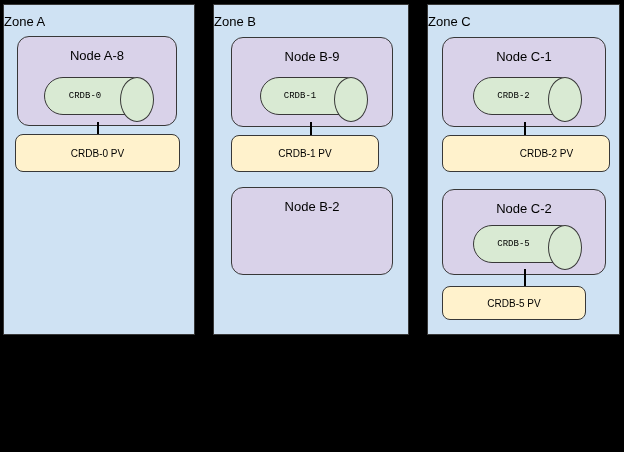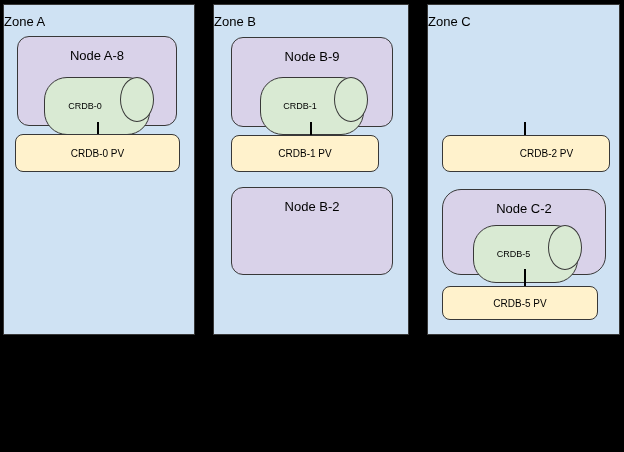--- a/index.html
+++ b/index.html
@@ -39,30 +39,31 @@
   .node-title {
     position: absolute; top: 11px; left: 0; right: 0;
     text-align: center;
     font-size: 13px; line-height: 15px;
   }
 
   .node-a1 { left: 13px; top: 31px;  width: 160px; height: 90px; }
   .node-b1 { left: 17px; top: 32px;  width: 162px; height: 90px; }
   .node-b2 { left: 17px; top: 182px; width: 162px; height: 88px; }
   .node-c1 { left: 14px; top: 32px;  width: 164px; height: 90px; }
-  .node-c2 { left: 14px; top: 184px; width: 164px; height: 86px; border-radius: 19px; }
+  .node-c2 { left: 14px; top: 184px; width: 164px; height: 86px; }
 
   
   .pod {
     position: absolute;
-    width: 105px; height: 58px;
+    width: 105px; height: 38px;
     background: var(--pod-fill, #d9ead3);
     border: 1px solid var(--stroke, #383838);
     border-radius: 23px;
     box-sizing: border-box;
+    font-family: Liberation Mono, monospace;
   }
   .pod-label {
     position: absolute; inset: 0;
     display: flex; align-items: center; justify-content: center;
     padding-right: 24px;
     font-size: 9px;
   }
   .pod-cap {
     position: absolute;
     top: -1px; right: -5px;
@@ -92,21 +93,21 @@
     background: var(--pv-fill, #fff2cc);
     border: 1px solid var(--stroke, #383838);
     border-radius: 8px;
     box-sizing: border-box;
     display: flex; align-items: center; justify-content: center;
     font-size: 10px;
   }
   .pv-a  { left: 11px; top: 129px; width: 165px; height: 38px; }
   .pv-b1 { left: 17px; top: 130px; width: 148px; height: 37px; }
   .pv-c1 { left: 14px; top: 130px; width: 168px; height: 37px; padding-left: 41px; }
-  .pv-c2 { left: 14px; top: 281px; width: 156px; height: 34px; }
+  .pv-c2 { left: 14px; top: 281px; width: 144px; height: 34px; }
 </style>
 </head>
 <body>
 
 <div class="canvas">
 
   <section class="zone zone-a">
     <div class="zone-title">Zone A</div>
 
     <div class="node node-a1">
@@ -142,20 +143,27 @@
     </div>
 
     <div class="node node-b2">
       <div class="node-title">Node B-2</div>
     </div>
   </section>
 
   <section class="zone zone-c">
     <div class="zone-title">Zone C</div>
 
+    <div class="node node-c1">
+      <div class="node-title">Node C-1</div>
+      <div class="pod pod-c1">
+        <span class="pod-cap"></span>
+        <span class="pod-label">CRDB-2</span>
+      </div>
+    </div>
 
     <div class="connector conn-c1"></div>
 
     <div class="pv pv-c1">
       <span>CRDB-2 PV</span>
     </div>
 
     <div class="node node-c2">
       <div class="node-title">Node C-2</div>
       <div class="pod pod-c2">

